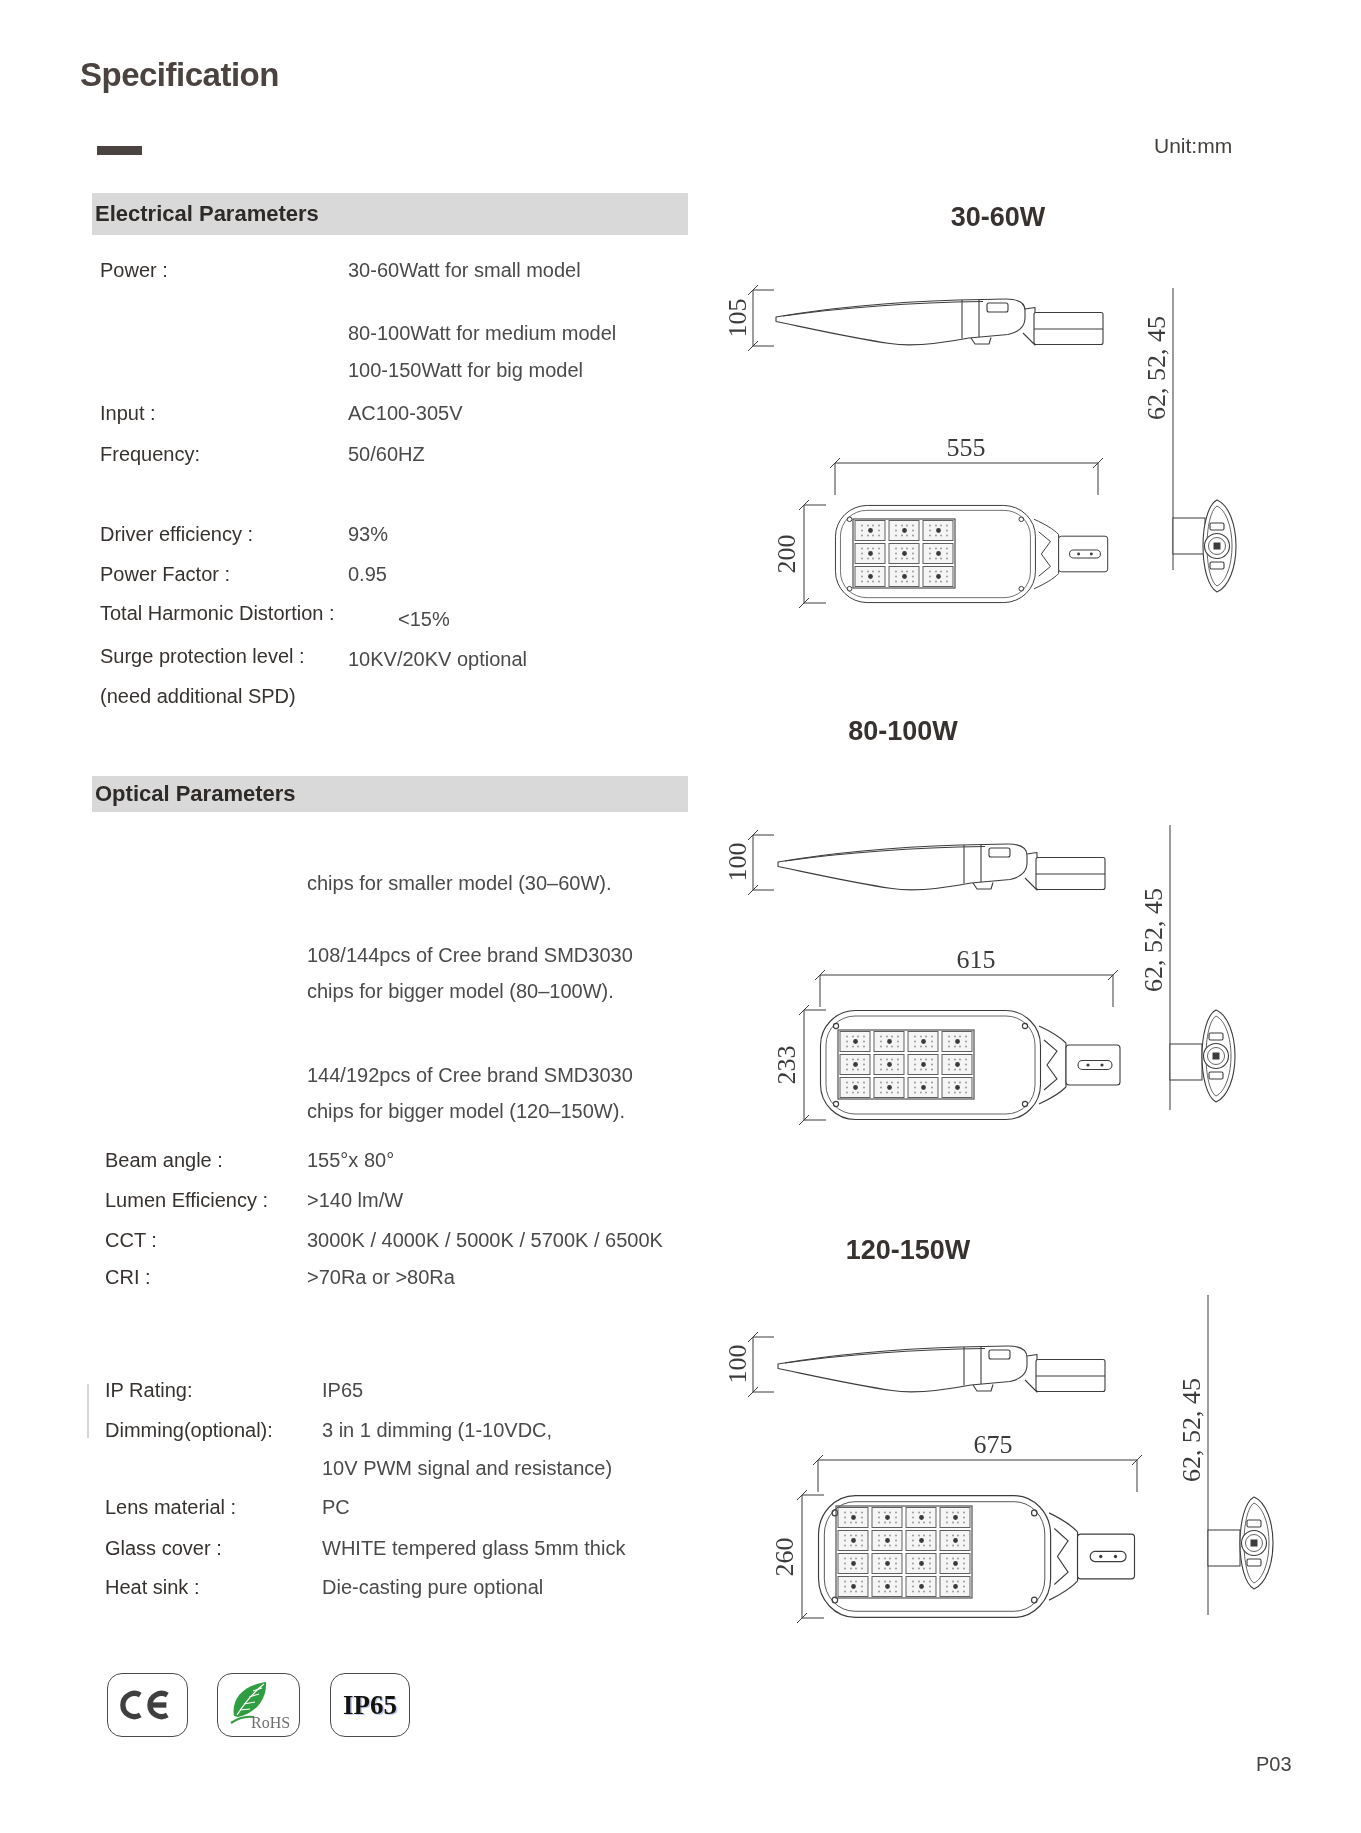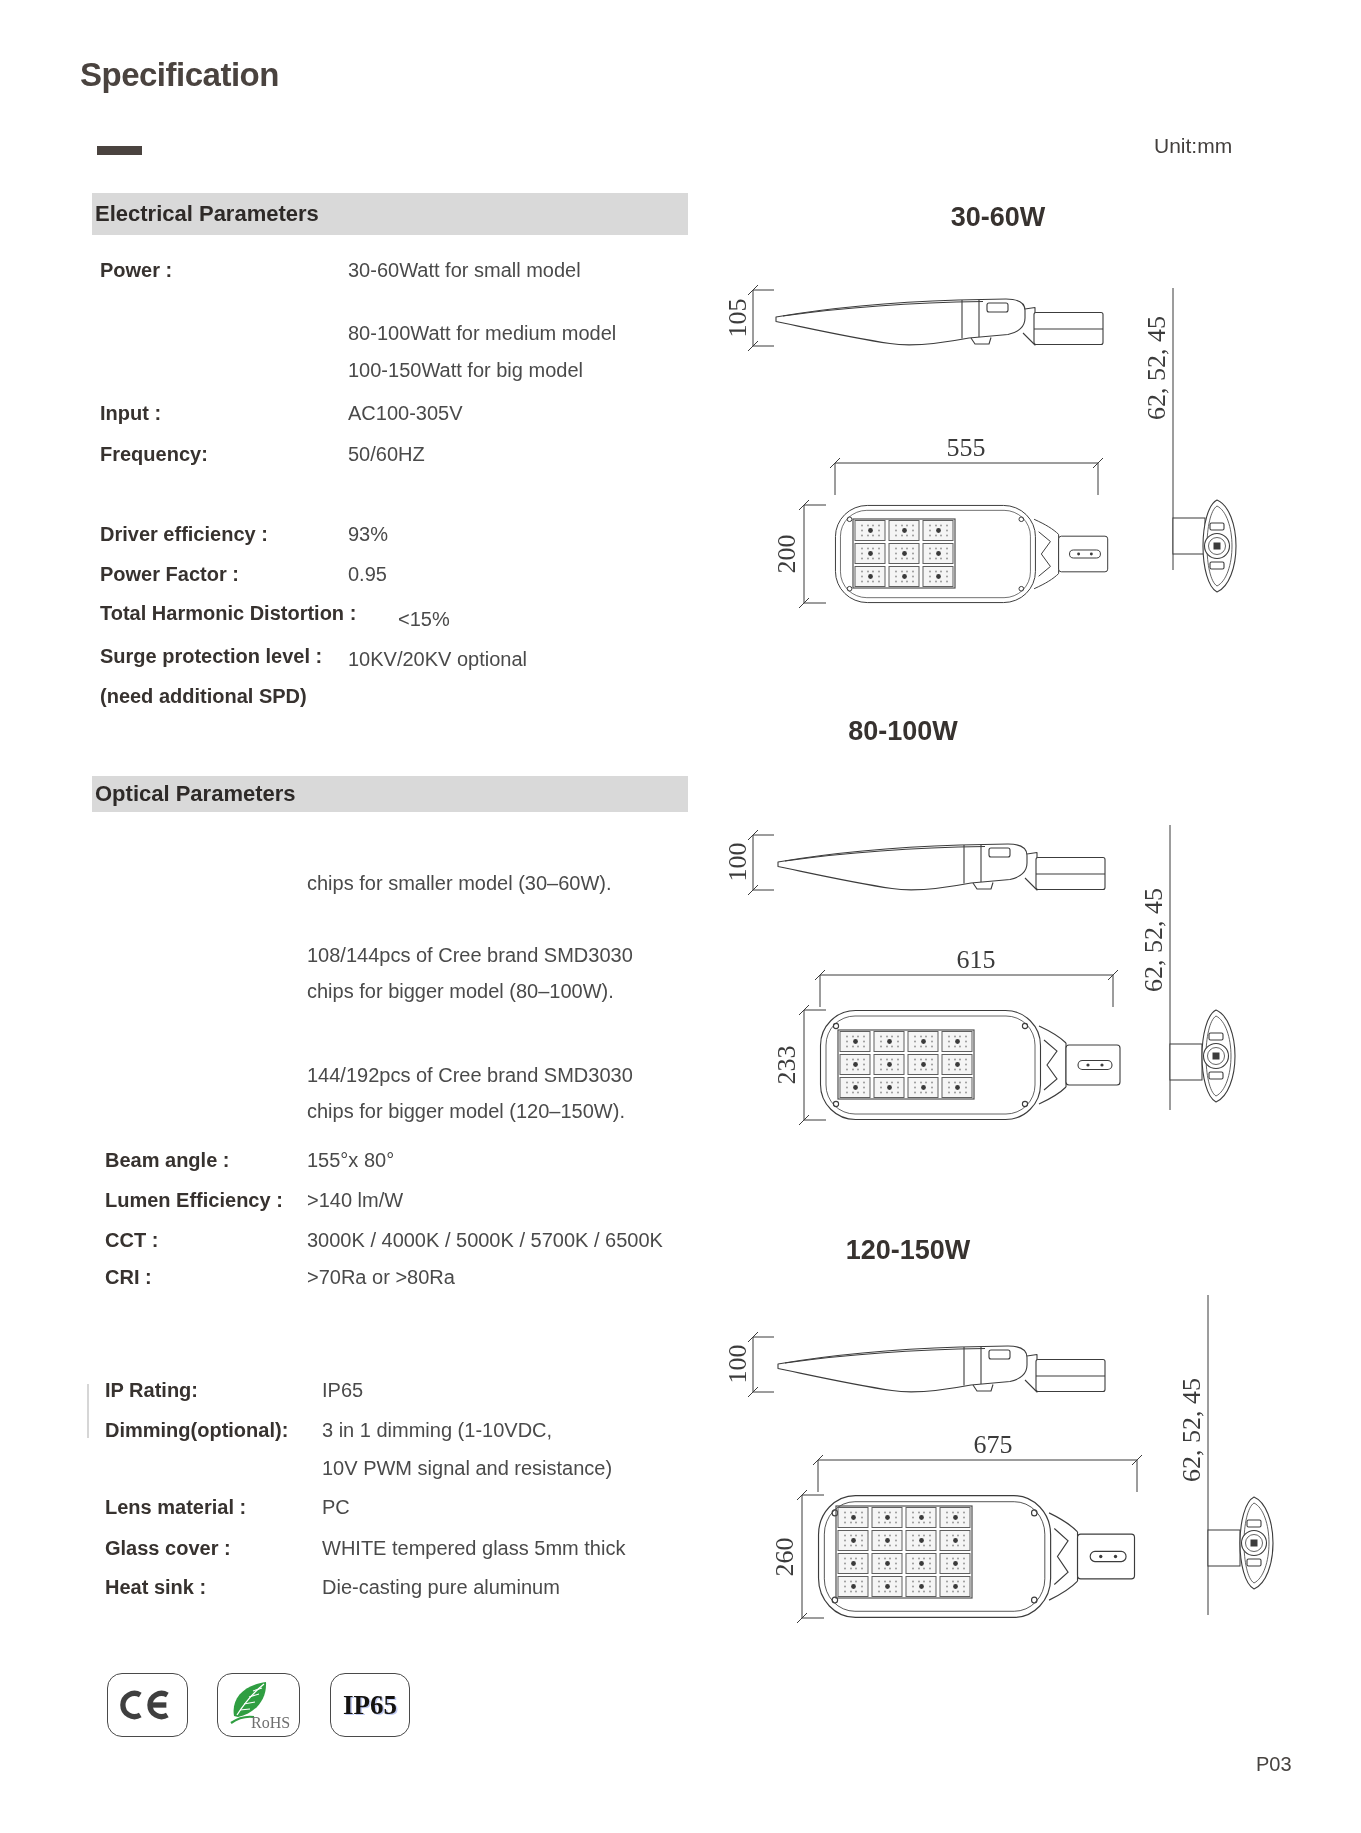--- a/index.html
+++ b/index.html
@@ -5,21 +5,21 @@
   html,body{margin:0;padding:0;background:#ffffff;}
   .page{position:relative;width:1361px;height:1833px;background:#ffffff;
         font-family:"Liberation Sans",sans-serif;overflow:hidden;}
   .title{position:absolute;left:80px;top:56px;font-size:33px;font-weight:bold;
          color:#4a433f;letter-spacing:-0.5px;}
   .dash{position:absolute;left:97px;top:146px;width:45px;height:9px;background:#4a433f;}
   .unit{position:absolute;left:1146px;top:134px;font-size:21px;color:#433f3d;margin-left:8px;}
   .secbar{position:absolute;left:92px;width:596px;background:#d9d9d9;color:#2e2a28;
           font-weight:bold;font-size:22px;padding-left:3px;box-sizing:border-box;}
   .row{position:absolute;left:0;width:720px;height:28px;white-space:nowrap;font-size:20px;}
-  .lbl{position:absolute;top:0;font-weight:bold;color:#37322f;}
+  .lbl{position:absolute;top:0;font-weight:normal;color:#37322f;}
   .val{position:absolute;top:0;color:#4a4a4a;}
   .erow .lbl{left:100px}.erow .val{left:348px}
   .orow .lbl{left:105px}.orow .val{left:307px}
   .trow .lbl{left:105px}.trow .val{left:322px}
   .model-title{position:absolute;width:280px;text-align:center;font-size:27px;
                font-weight:bold;color:#37322f;}
   .drw{position:absolute;}
   .badge{position:absolute;height:64px;border:1.6px solid #4a4a4a;border-radius:15px;
          display:flex;align-items:center;justify-content:center;background:#fff;box-sizing:border-box;}
   .ip65{font-family:"Liberation Serif",serif;font-weight:bold;font-size:27px;color:#14120f;
@@ -124,21 +124,21 @@
   <div class="row trow" style="top:1496px">
     <span class="lbl">Lens material :</span>
     <span class="val">PC</span>
     </div>
   <div class="row trow" style="top:1537px">
     <span class="lbl">Glass cover :</span>
     <span class="val">WHITE tempered glass 5mm thick</span>
     </div>
   <div class="row trow" style="top:1576px">
     <span class="lbl">Heat sink :</span>
-    <span class="val">Die-casting pure aluminum</span>
+    <span class="val">Die-casting pure optional</span>
     </div>
 
   <div class="model-title" style="left:858px;top:202px">30-60W</div>
   <div class="model-title" style="left:763px;top:716px">80-100W</div>
   <div class="model-title" style="left:768px;top:1235px">120-150W</div>
 
   <svg class="drw" style="left:720px;top:250px" width="620" height="360" viewBox="0 0 620 360">
     <defs>
       <pattern id="led1" x="133" y="269" width="34" height="23" patternUnits="userSpaceOnUse">
         <rect x="2" y="1.5" width="30" height="20" fill="#f5f5f5" stroke="#5f5f5f" stroke-width="1"></rect>

